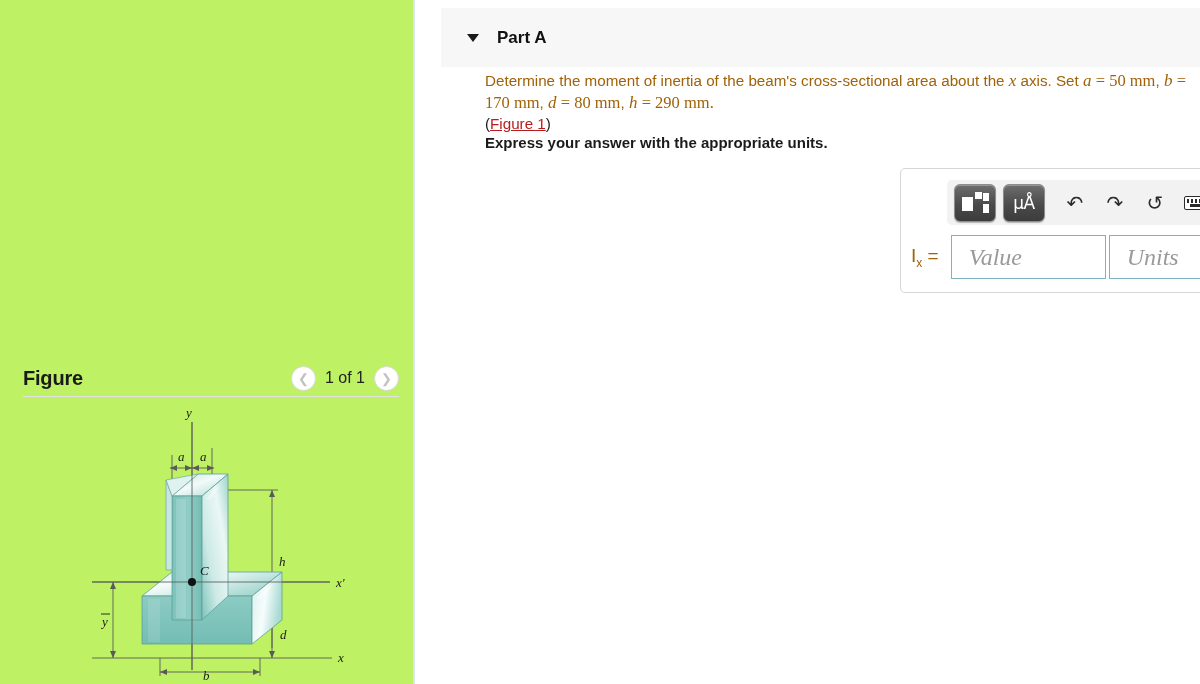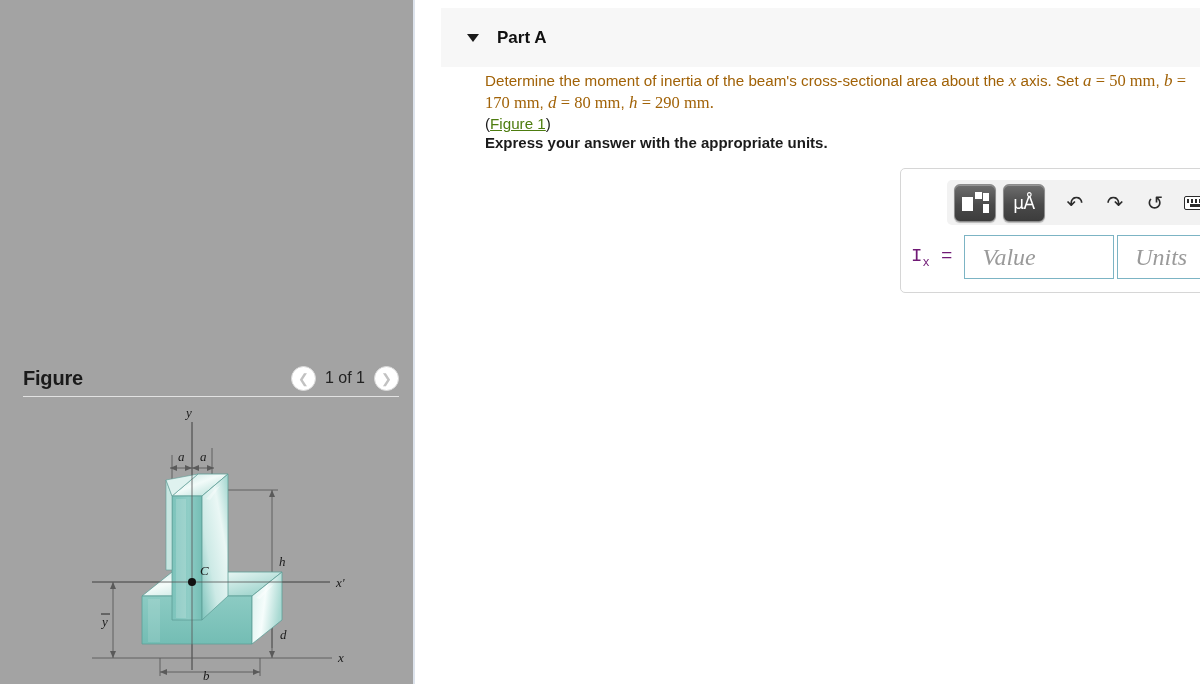--- a/index.html
+++ b/index.html
@@ -12,21 +12,21 @@
   }
   #root { position: relative; width: 1200px; height: 684px; background:#fff; }
 
   
   .pane-divider {
     position: absolute; left: 413px; top: 0; width: 2px; height: 684px;
     background: #dde3ec;
   }
 
   
-  #left-pane { position: absolute; left: 0; top: 0; width: 413px; height: 684px; background:#a3a3a3; }
+  #left-pane { position: absolute; left: 0; top: 0; width: 413px; height: 684px; background:#bef264; }
 
   .figure-header {
     position: absolute; left: 23px; top: 358px; width: 376px; height: 40px;
     display: flex; align-items: center; justify-content: space-between;
   }
   .figure-title {
     font-size: 20px; font-weight: bold; color: #1a1a1a; letter-spacing: -0.2px;
   }
   .fig-nav { display: flex; align-items: center; gap: 9px; }
   .nav-circle {
@@ -65,21 +65,21 @@
   .qtext {
     font-size: 15.2px; color: #a16207; line-height: 21.5px;
   }
   .mathvar {
     font-family: "Liberation Serif", serif; font-style: italic; font-size: 17px;
   }
   .mathnum {
     font-family: "Liberation Serif", serif; font-size: 16.5px; font-style: normal;
   }
   .figlink {
-    color: #4d7c0f; text-decoration: underline; cursor: pointer;
+    color: #b91c1c; text-decoration: underline; cursor: pointer;
   }
   .fig-ref-line { font-size: 15.2px; color:#1b1b1b; line-height: 21px; }
 
   .express {
     font-size: 15px; font-weight: bold; color: #1b1b1b;
   }
 
   
   .answer-box {
     position: absolute; left: 485px; top: 160px;
@@ -121,21 +121,21 @@
   }
   .kb-glyph::after {
     content:""; position:absolute; left:5px; bottom:2px; width:12px; height:2.5px; background:#2b2b2b;
   }
 
   .ans-row {
     position: absolute; left: 10px; top: 66px; width: 356px; height: 44px;
     display: flex; align-items: center;
   }
   .ix-label {
-    font-family: Liberation Mono, monospace; font-size: 19px; color:#701a75; white-space: nowrap;
+    font-family: Liberation Sans, sans-serif; font-size: 19px; color:#a16207; white-space: nowrap;
   }
   .ix-label sub { font-size: 12px; }
   .ans-input {
     height: 44px; border: 1px solid #7cb4c4; background:#fff;
     display:flex; align-items:center; padding-left: 17px;
     font-family: "Liberation Serif", serif; font-style: italic; font-size: 24px; color:#9a9a9a;
   }
   #value-input { width: 155px; margin-left: 12px; }
   #units-input { width: 155px; margin-left: 3px; }
 

